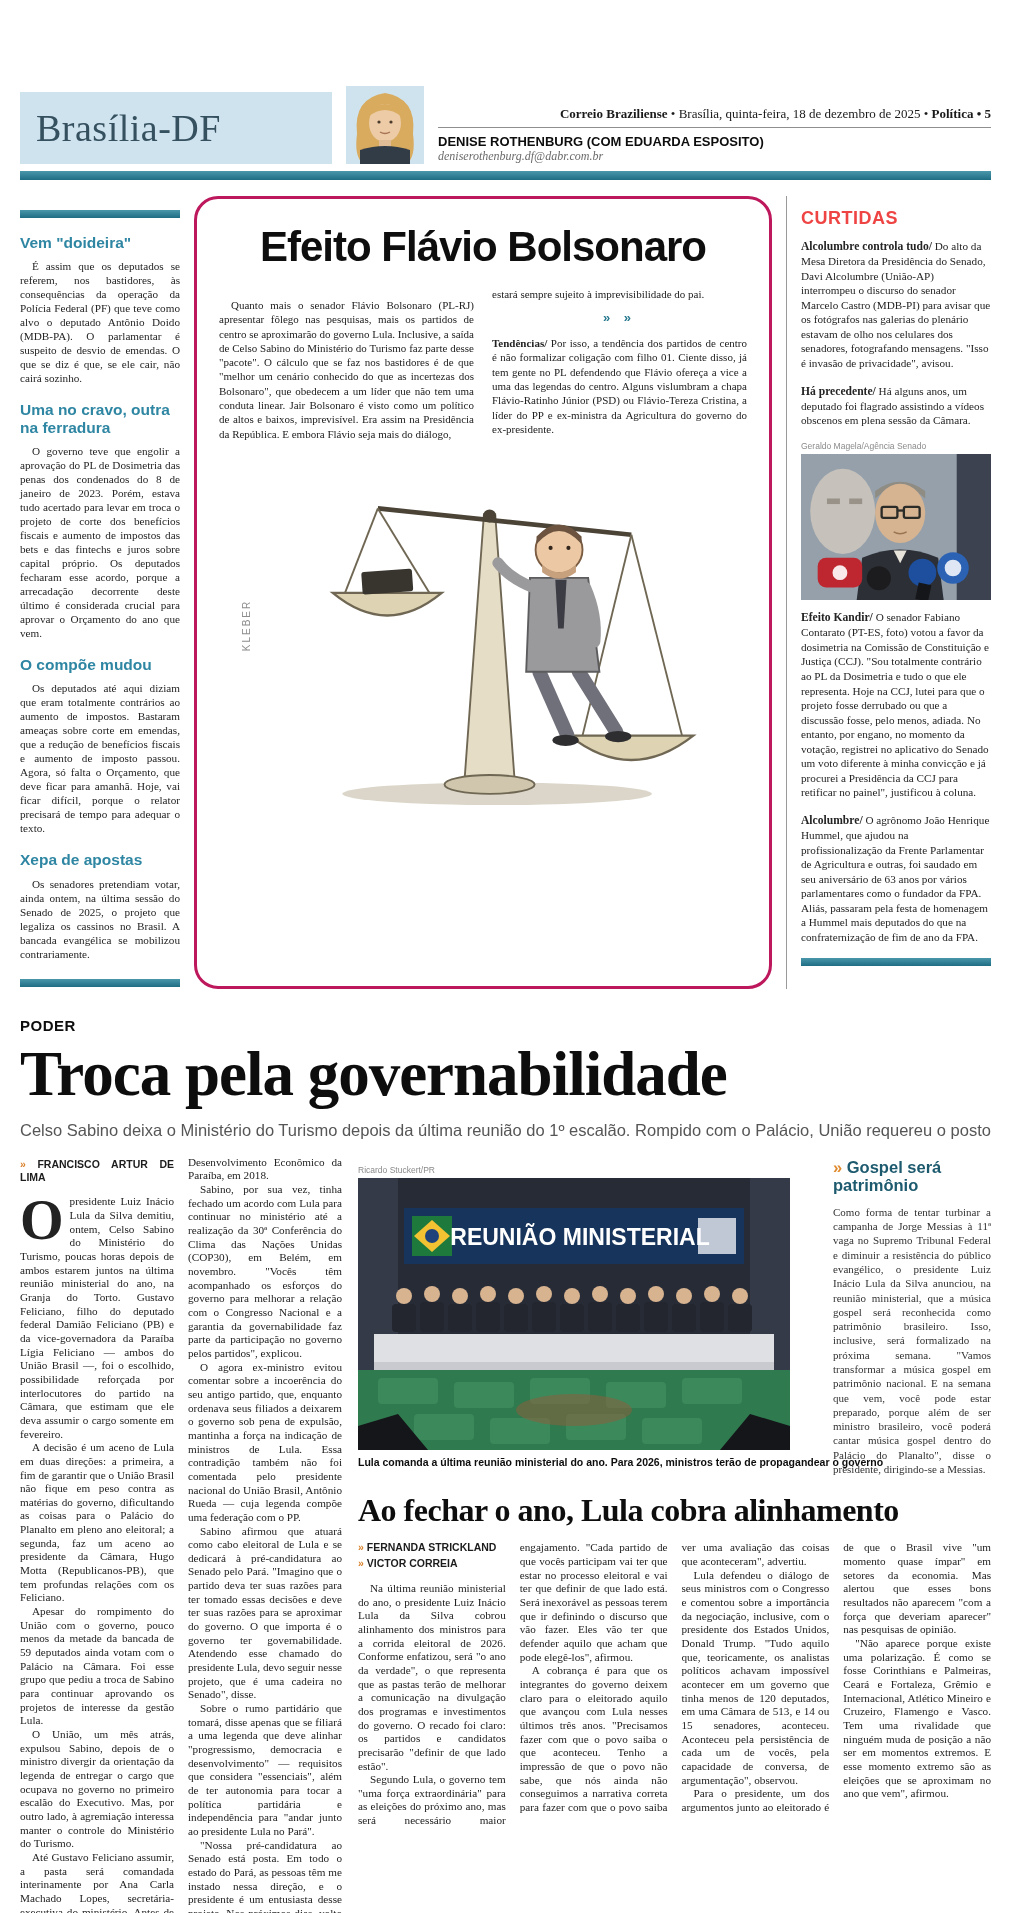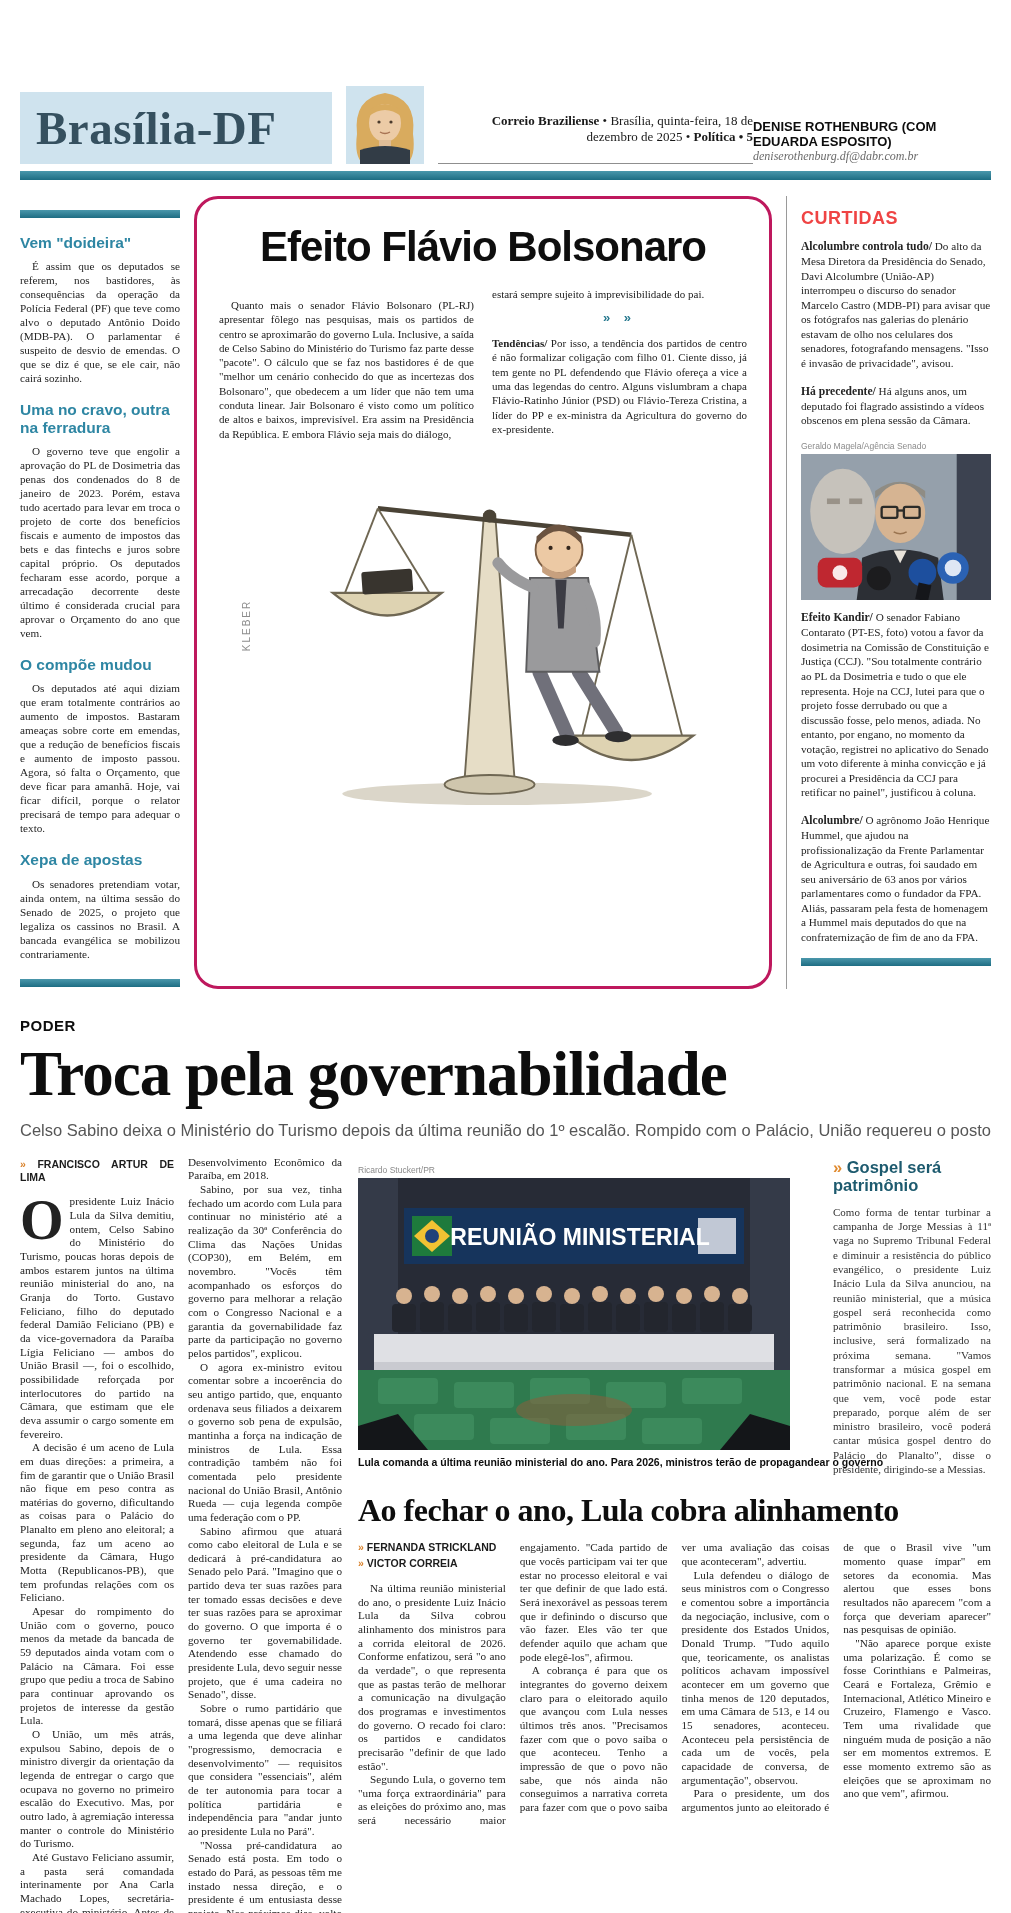--- a/index.html
+++ b/index.html
@@ -2,23 +2,23 @@
 <html lang="pt-BR"><head>
 <meta charset="utf-8">
 <style>
   html,body{margin:0;padding:0;background:#fff;}
   body{width:1011px;height:1913px;overflow:hidden;font-family:"Liberation Serif","DejaVu Serif",serif;color:#222;}
   .page{padding:0 20px;}
 
   
   .topbar{display:flex;align-items:flex-end;gap:14px;margin-top:86px;}
   .masthead-box{background:#cfe3ee;width:312px;height:72px;display:flex;align-items:center;flex:none;}
-  .masthead-title{font-family:"Liberation Serif",serif;font-size:47px;font-weight:700;color:#35505f;margin:0 13px 0 16px;letter-spacing:.5px;}
+  .masthead-title{font-family:"Liberation Serif",serif;font-size:38px;font-weight:400;color:#35505f;margin:0 13px 0 16px;letter-spacing:.5px;}
   .columnist-photo{width:78px;height:78px;flex:none;}
-  .header-right{flex:1;display:flex;flex-direction:row;}
+  .header-right{flex:1;display:flex;flex-direction:column;}
   .edition-line{text-align:right;font-size:13px;color:#1a1a1a;padding-bottom:5px;border-bottom:1px solid #8f8f8f;}
   .columnist-info{padding-top:6px;font-family:"Liberation Sans",sans-serif;}
   .columnist-name{font-weight:bold;font-size:13px;color:#0d0d0d;}
   .columnist-email{font-style:italic;color:#6a6a6a;font-size:12px;font-family:"Liberation Serif",serif;}
 
   .teal-bar{background:linear-gradient(#4a97ab,#1e6d83);height:9px;}
   .teal-bar.full{margin-top:7px;}
   .teal-bar.small{height:8px;}
 
   

